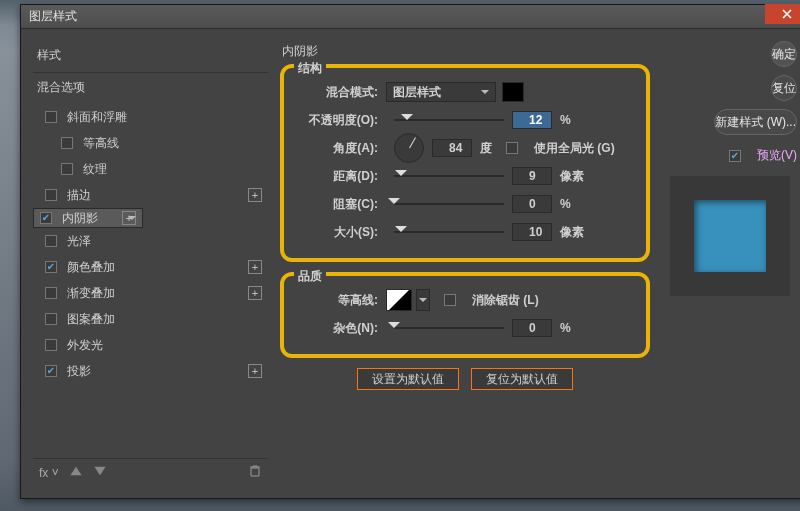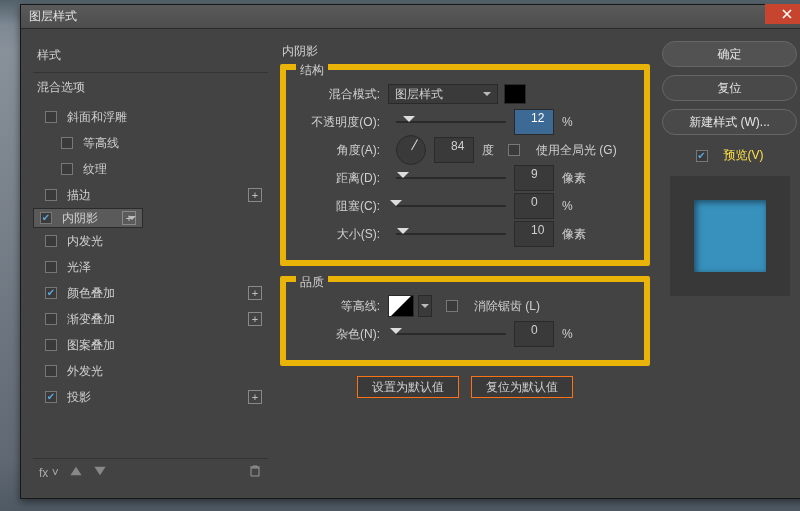--- a/index.html
+++ b/index.html
@@ -16,45 +16,45 @@
 .fxrow { display: flex; align-items: center; height: 26px; padding: 0 6px 0 12px; color: #d0d0d0; cursor: pointer; position: relative; }
 .fxrow.sub { padding-left: 28px; }
 .fxrow.sel { background: #5a5a5a; }
 .chk { width: 12px; height: 12px; border: 1px solid #777; margin-right: 10px; display: flex; align-items: center; justify-content: center; background: #3a3a3a; }
 .chk.on::after { content: "✔"; color: #5aa7e0; font-size: 10px; line-height: 1; }
 .plusbox { position: absolute; right: 6px; width: 14px; height: 14px; border: 1px solid #888; color: #c0c0c0; display: flex; align-items: center; justify-content: center; font-size: 11px; line-height: 1; }
 .fxfoot { height: 28px; border-top: 1px solid #333; display: flex; align-items: center; padding: 0 6px; color: #aaa; gap: 10px; }
 .fxfoot .sp { flex: 1; }
 .midcol { flex: 1; color: #d0d0d0; }
 .panel-title { padding: 2px 0 4px 2px; }
-.group { border: 6px solid #eab308; border-radius: 2px; margin-bottom: 10px; padding: 10px 12px 12px 12px; position: relative; }
+.group { border: 4px solid #eab308; border-radius: 12px; margin-bottom: 10px; padding: 10px 12px 12px 12px; position: relative; font-weight: bold; }
 .group-lbl { position: absolute; top: -8px; left: 10px; background: #434343; padding: 0 4px; color: #d0d0d0; }
 .row { display: flex; align-items: center; height: 28px; }
 .lbl { width: 90px; text-align: right; padding-right: 8px; color: #d0d0d0; }
 .sel { width: 110px; height: 20px; background: #3a3a3a; border: 1px solid #2a2a2a; color: #d0d0d0; display: flex; align-items: center; padding: 0 6px; position: relative; }
 .sel::after { content: ""; position: absolute; right: 6px; top: 7px; border: 4px solid transparent; border-top-color: #bbb; }
 .swatch { width: 22px; height: 20px; background: #000; margin-left: 6px; border: 1px solid #2a2a2a; }
 .slider { width: 110px; height: 16px; position: relative; margin: 0 8px; }
 .slider::before { content: ""; position: absolute; left: 0; right: 0; top: 7px; height: 2px; background: #2a2a2a; }
 .thumb { position: absolute; top: 2px; width: 0; height: 0; border: 6px solid transparent; border-top-color: #ddd; transform: translateX(-6px); }
-.val { width: 40px; height: 26px; background: #3a3a3a; border: 1px solid #2a2a2a; color: #d0d0d0; text-align: right; padding: 0 16px; line-height: 16px; }
+.val { width: 40px; height: 18px; background: #3a3a3a; border: 1px solid #2a2a2a; color: #d0d0d0; text-align: right; padding: 0 16px; line-height: 16px; }
 .val.hl { background: #3d6a94; color: #fff; }
 .unit { margin-left: 8px; color: #d0d0d0; }
 .inline-chk { display: flex; align-items: center; margin-left: 14px; justify-content: center; }
 .dial { width: 30px; height: 30px; border: 1px solid #2a2a2a; border-radius: 50%; background: #3a3a3a; margin: 0 8px; position: relative; }
 .dial::after { content: ""; position: absolute; width: 1px; height: 12px; background: #ddd; left: 50%; top: 2px; transform-origin: bottom center; transform: rotate(30deg); }
 .contour { width: 26px; height: 22px; background: linear-gradient(135deg, #fff 0%, #fff 48%, #000 52%, #000 100%); border: 1px solid #2a2a2a; margin-right: 4px; }
 .contour-dd { width: 14px; height: 22px; border: 1px solid #2a2a2a; background: #3a3a3a; display: flex; align-items: center; justify-content: center; }
 .contour-dd::after { content: ""; border: 4px solid transparent; border-top-color: #bbb; margin-top: 3px; }
 .btn { height: 22px; padding: 0 14px; background: #3a3a3a; border: 1px solid #f97316; color: #d0d0d0; display: inline-flex; align-items: center; cursor: pointer; }
 .btnrow { display: flex; gap: 12px; justify-content: center; margin-top: 4px; }
-.rightcol { width: 135px; display: flex; flex-direction: column; gap: 8px; }
+.rightcol { width: 135px; display: flex; flex-direction: column; gap: 8px; align-items: flex-end; }
 .rbtn { height: 26px; border: 1px solid #666; border-radius: 13px; background: #494949; color: #e5e5e5; display: flex; align-items: center; justify-content: center; cursor: pointer; }
 .rbtn.primary { background: #525252; }
-.prevchk { display: flex; align-items: center; justify-content: center; gap: 6px; color: #fde047; margin-top: 4px; }
+.prevchk { display: flex; align-items: center; justify-content: center; gap: 6px; color: #f0abfc; margin-top: 4px; }
 .preview { width: 120px; height: 120px; background: #383838; margin: 4px auto 0 auto; display: flex; align-items: center; justify-content: center; }
 .preview-inner { width: 72px; height: 72px; background: #3890bc; box-shadow: inset 2px 2px 6px rgba(0,0,0,.5); }
 .trash svg, .arricon svg { width: 14px; height: 14px; }
 </style>
 </head>
 <body>
 
 <div class="dialog">
   <div class="titlebar">
     <span>图层样式</span>
@@ -84,24 +84,20 @@
           </div>
           <div class="fxrow">
             <div class="chk"></div>
             <span>描边</span>
             <div class="plusbox">+</div>
           </div>
           <div class="fxrow sel">
             <div class="chk on"></div>
             <span>内阴影</span>
             <div class="plusbox">+</div>
-          </div>
-          <div class="fxrow">
-            <div class="chk"></div>
-            <span>内发光</span>
           </div>
           <div class="fxrow">
             <div class="chk"></div>
             <span>光泽</span>
           </div>
           <div class="fxrow">
             <div class="chk on"></div>
             <span>颜色叠加</span>
             <div class="plusbox">+</div>
           </div>

